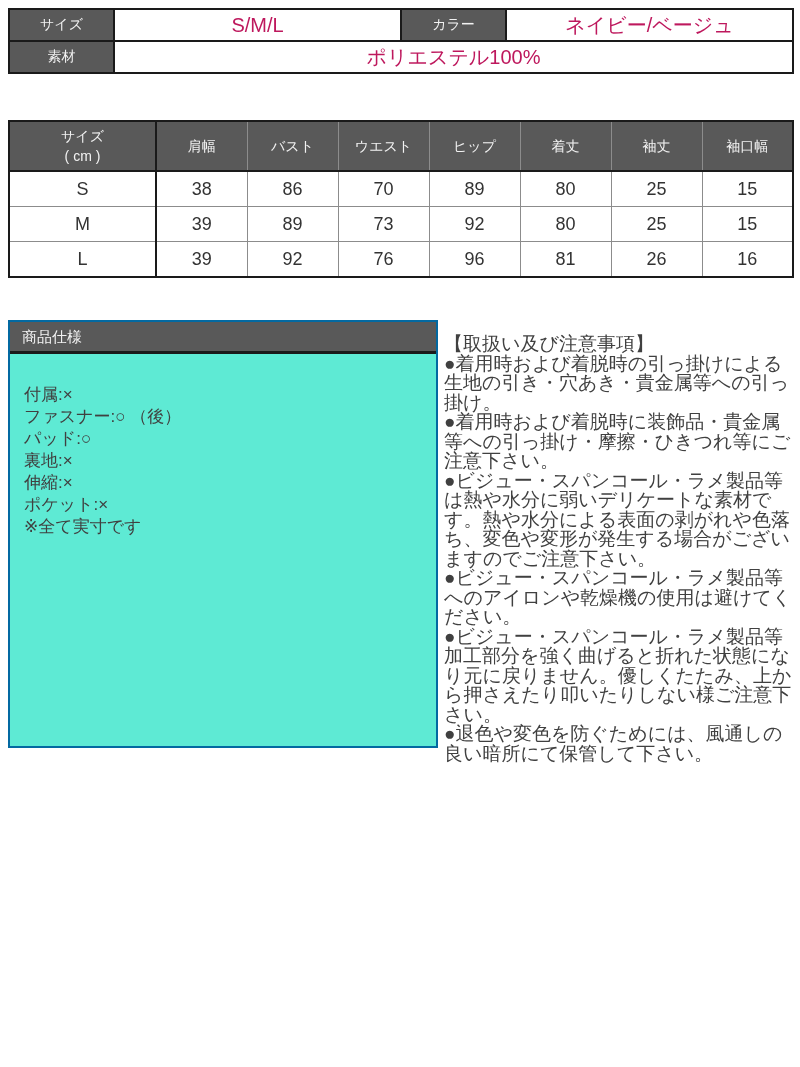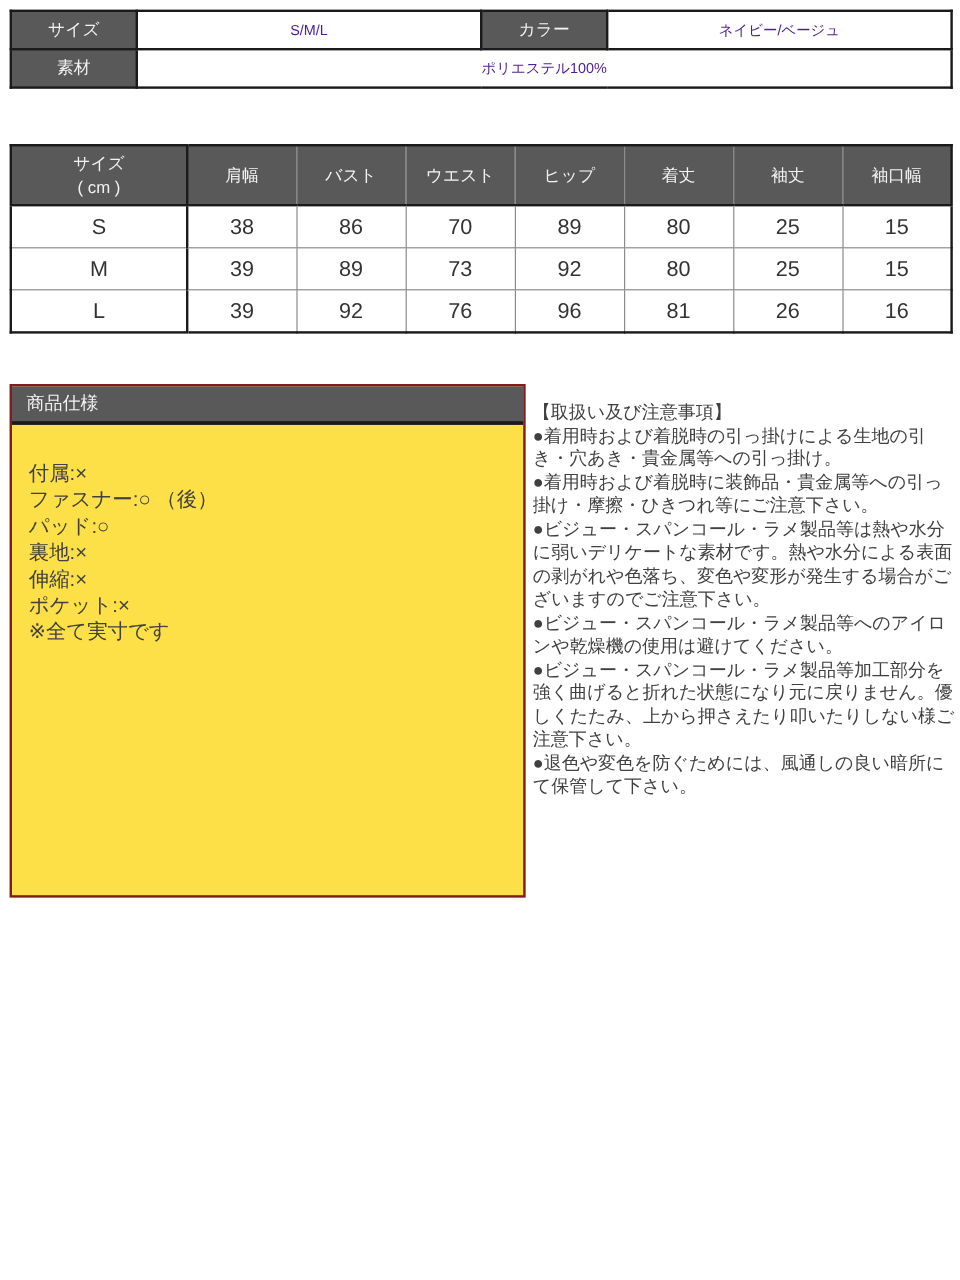--- a/index.html
+++ b/index.html
@@ -23,22 +23,22 @@
     top: 8px;
     width: 784px;
     border-collapse: collapse;
     table-layout: fixed;
   }
   table.t1 td {
     border: 2px solid #1a1a1a;
     height: 30px;
     text-align: center;
     vertical-align: middle;
-    font-size: 12px;
-    color: #4c1d95;
+    font-size: 20px;
+    color: #be185d;
     padding: 0;
   }
   table.t1 td.hd {
     background: #595959;
     color: #f2f2f2;
     font-size: 14px;
   }
 
   
   table.t2 {
@@ -76,23 +76,23 @@
     padding: 0;
   }
 
   
   .spec-box {
     position: absolute;
     left: 8px;
     top: 320px;
     width: 430px;
     height: 428px;
-    border: 2px solid #7f1d1d;
+    border: 2px solid #0369a1;
     box-sizing: border-box;
-    background: #fde047;
+    background: #5eead4;
   }
   .spec-box .bar {
     background: #595959;
     color: #f2f2f2;
     height: 29px;
     line-height: 29px;
     padding-left: 12px;
     font-size: 15px;
     border-bottom: 3px solid #1a1a1a;
   }
@@ -104,21 +104,21 @@
   }
   .spec-box .note {
   }
 
   
   .prec {
     position: absolute;
     left: 444px;
     top: 334px;
     width: 353px;
-    font-size: 15px;
+    font-size: 19px;
     color: #404040;
     line-height: 19.5px;
     word-break: break-all;
   }
 </style>
 </head>
 <body>
 
 <div class="page">
 

